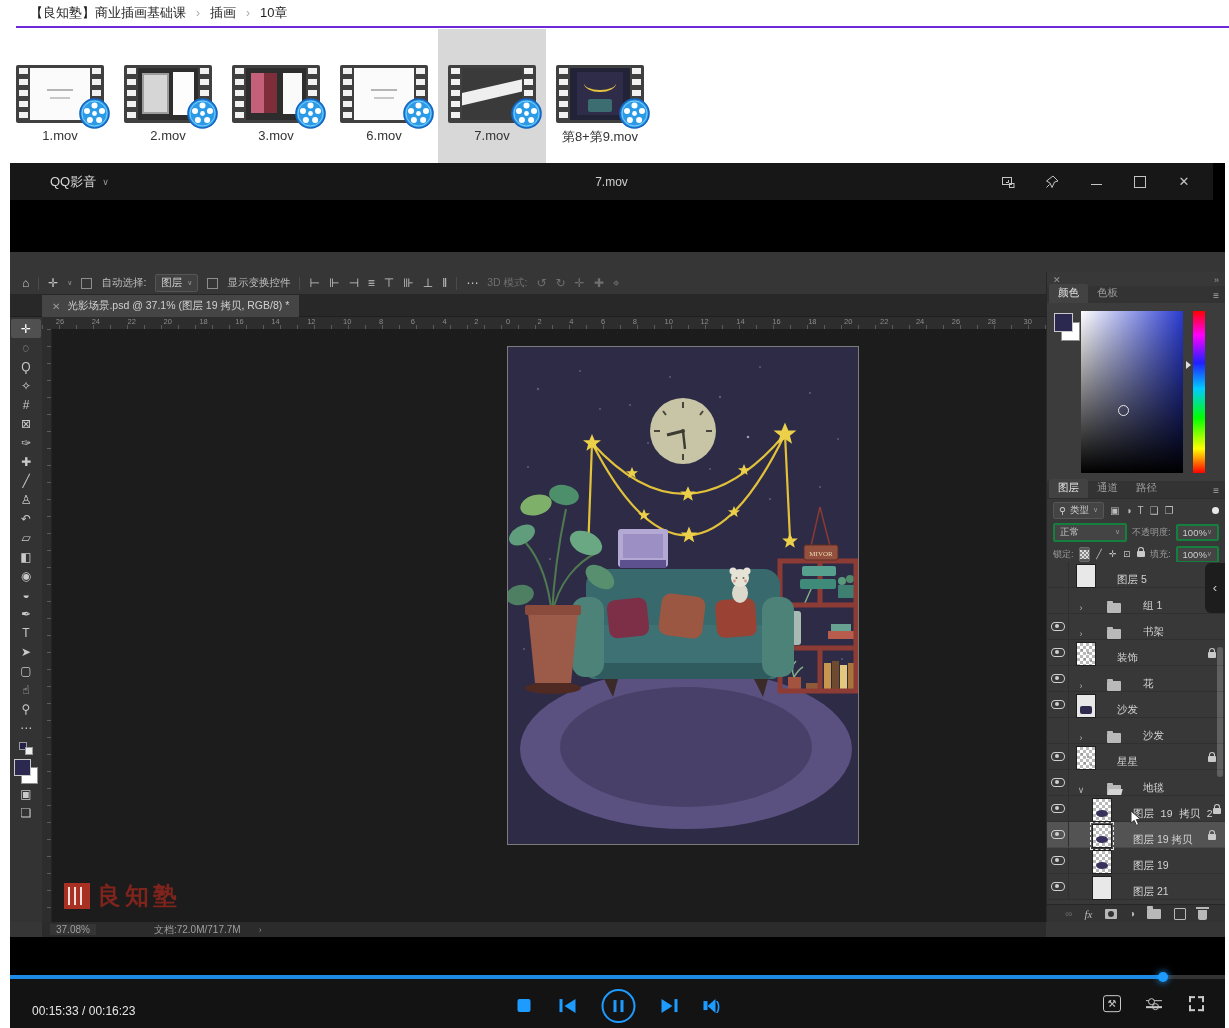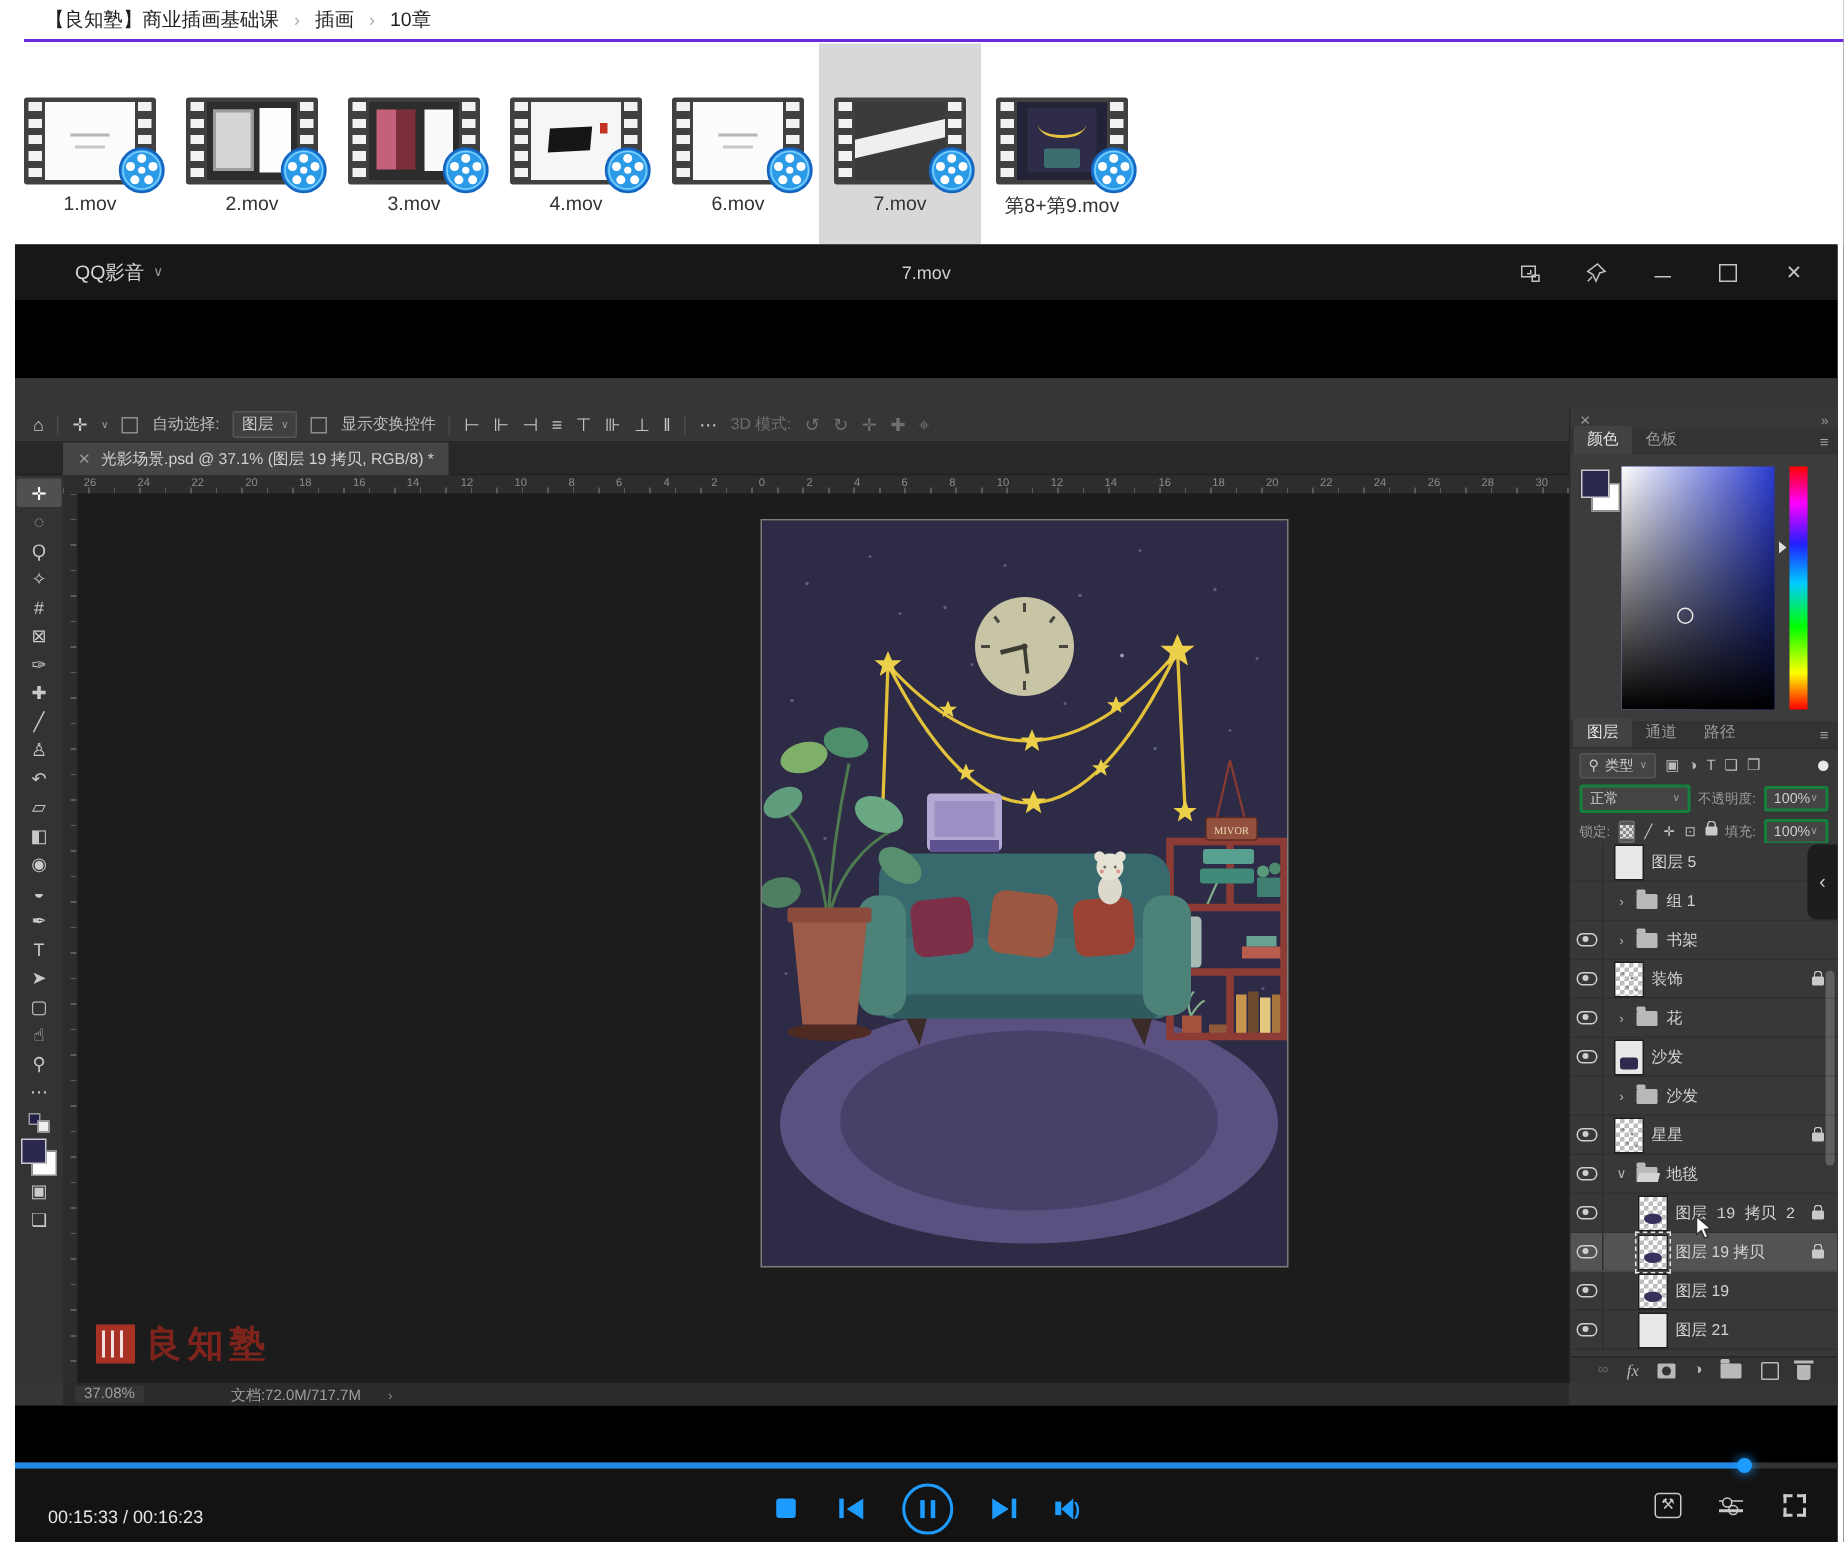--- a/index.html
+++ b/index.html
@@ -39,21 +39,21 @@
   .pv-diag{background:#3a3a3a}
   .pv-diag .a{left:-15%;top:34%;width:135%;height:24%;background:#efefef;transform:rotate(-13deg)}
   .pv-night{background:#232338}
   .pv-night .a{left:12%;right:12%;top:7%;bottom:9%;background:#2e2c49}
   .pv-night .g{left:24%;right:24%;top:12%;height:30%;border-bottom:2px solid #e4c43e;border-radius:50%}
   .pv-night .s{left:30%;right:30%;bottom:16%;height:24%;background:#3c6e71;border-radius:2px}
   .reel{position:absolute;right:-7px;bottom:-7px;width:33px;height:33px;z-index:3}
   .thumb-label{margin-top:5px;font-size:13px;color:#333;white-space:nowrap}
   
   #player{position:absolute;left:10px;top:163px;width:1215px;height:865px;background:#000}
-  #qq-titlebar{position:absolute;left:0;top:0;right:0;height:37px;background:#171717}
+  #qq-titlebar{position:absolute;left:0;top:0;right:12px;height:37px;background:#171717}
   .qq-brand{position:absolute;left:40px;top:0;height:37px;display:flex;align-items:center;gap:6px;font-size:13px;color:#d6d6d6}
   .qq-chev{font-size:9px;color:#9a9a9a}
   .qq-title{position:absolute;left:0;right:0;top:0;height:37px;display:flex;align-items:center;justify-content:center;font-size:12px;color:#cfcfcf;pointer-events:none}
   .qq-btns{position:absolute;right:20px;top:0;height:37px;display:flex;align-items:center;gap:26px}
   .qq-btn{width:18px;height:18px;display:flex;align-items:center;justify-content:center;color:#c4c4c4;font-size:13px}
   .max-ico{width:10px;height:10px;border:1.3px solid #c4c4c4}
   .min-ico{width:11px;height:1.5px;background:#c4c4c4;margin-top:6px}
   
   #video{position:absolute;left:0;top:37px;right:0;bottom:53px;background:#000;overflow:hidden}
   
@@ -131,21 +131,21 @@
   .lock-ico.pressed{background:#565656;border:1px solid #6a6a6a;border-radius:2px;box-sizing:border-box}
   .checker-mini{width:9px;height:9px;background-color:#ddd;
     background-image:linear-gradient(45deg,#888 25%,rgba(0,0,0,0) 25% 75%,#888 75%),linear-gradient(45deg,#888 25%,rgba(0,0,0,0) 25% 75%,#888 75%);
     background-size:4px 4px;background-position:0 0,2px 2px}
   .layers-list{position:absolute;left:0;right:0;top:290px;bottom:17px;overflow:hidden;background:#383838}
   .lrow{height:26px;display:flex;align-items:center;border-bottom:1px solid rgba(0,0,0,.13);position:relative;box-sizing:border-box}
   .lrow.sel{background:#535353}
   .eye-cell{width:22px;height:100%;display:flex;align-items:center;justify-content:center;border-right:1px solid #2f2f2f;flex:none;box-sizing:border-box}
   .eye{width:12px;height:7px;border:1px solid #cfcfcf;border-radius:55%/95%;position:relative}
   .eye::after{content:"";position:absolute;left:3px;top:1px;width:4px;height:4px;border-radius:50%;background:#cfcfcf}
-  .lmain{display:flex;align-items:center;gap:6px;flex:1;height:100%}
+  .lmain{display:flex;align-items:flex-end;gap:22px;flex:1;height:100%}
   .chev{font-size:9px;color:#b5b5b5;width:8px;text-align:center}
   .folder{width:14px;height:10px;background:#b9b9b9;border-radius:1px;position:relative;flex:none}
   .folder::before{content:"";position:absolute;top:-2.5px;left:0;width:6px;height:2.5px;background:#b9b9b9;border-radius:1px 1px 0 0}
   .folder.open::after{content:"";position:absolute;left:1px;bottom:0;right:-1px;height:6px;background:#d4d4d4;transform:skewX(-14deg)}
   .lthumb{width:18px;height:22px;background:#fff;position:relative;box-shadow:0 0 0 1px #1f1f1f;flex:none}
   .checker{background-color:#fff;
     background-image:linear-gradient(45deg,#b9b9b9 25%,rgba(0,0,0,0) 25% 75%,#b9b9b9 75%),linear-gradient(45deg,#b9b9b9 25%,rgba(0,0,0,0) 25% 75%,#b9b9b9 75%);
     background-size:6px 6px;background-position:0 0,3px 3px}
   .th-ellipse::after{content:"";position:absolute;left:3px;top:11px;width:12px;height:7px;border-radius:50%;background:#37325c}
   .th-sofa::after{content:"";position:absolute;left:3px;top:11px;width:12px;height:8px;background:#2e2b4e;border-radius:2px}
@@ -270,39 +270,20 @@
             <circle cx="11.9" cy="22.9" r="3" fill="#fff"></circle>
             <circle cx="21.1" cy="22.9" r="3" fill="#fff"></circle>
             <circle cx="24" cy="14" r="3" fill="#fff"></circle>
             <circle cx="16.5" cy="16.5" r="2.4" fill="#fff"></circle>
           </svg></div>
       </div>
       <div class="thumb-label">3.mov</div>
     </div>
     <div class="thumb-cell">
       <div class="film">
-        <div class="preview pv-callig">
-          <i class="a"></i>
-          <i class="s"></i>
-        </div>
-        <div class="reel"><svg viewBox="0 0 33 33" width="33" height="33">
-            <circle cx="16.5" cy="16.5" r="14.5" fill="#2b9be8" stroke="#1565c0" stroke-width="1.6"></circle>
-            <circle cx="16.5" cy="16.5" r="12.5" fill="none" stroke="#7fd0ff" stroke-width="1"></circle>
-            <circle cx="16.5" cy="8.6" r="3" fill="#fff"></circle>
-            <circle cx="9" cy="14" r="3" fill="#fff"></circle>
-            <circle cx="11.9" cy="22.9" r="3" fill="#fff"></circle>
-            <circle cx="21.1" cy="22.9" r="3" fill="#fff"></circle>
-            <circle cx="24" cy="14" r="3" fill="#fff"></circle>
-            <circle cx="16.5" cy="16.5" r="2.4" fill="#fff"></circle>
-          </svg></div>
-      </div>
-      <div class="thumb-label">4.mov</div>
-    </div>
-    <div class="thumb-cell">
-      <div class="film">
         <div class="preview pv-slide-light">
           <i class="l1"></i>
           <i class="l2"></i>
         </div>
         <div class="reel"><svg viewBox="0 0 33 33" width="33" height="33">
             <circle cx="16.5" cy="16.5" r="14.5" fill="#2b9be8" stroke="#1565c0" stroke-width="1.6"></circle>
             <circle cx="16.5" cy="16.5" r="12.5" fill="none" stroke="#7fd0ff" stroke-width="1"></circle>
             <circle cx="16.5" cy="8.6" r="3" fill="#fff"></circle>
             <circle cx="9" cy="14" r="3" fill="#fff"></circle>
             <circle cx="11.9" cy="22.9" r="3" fill="#fff"></circle>

